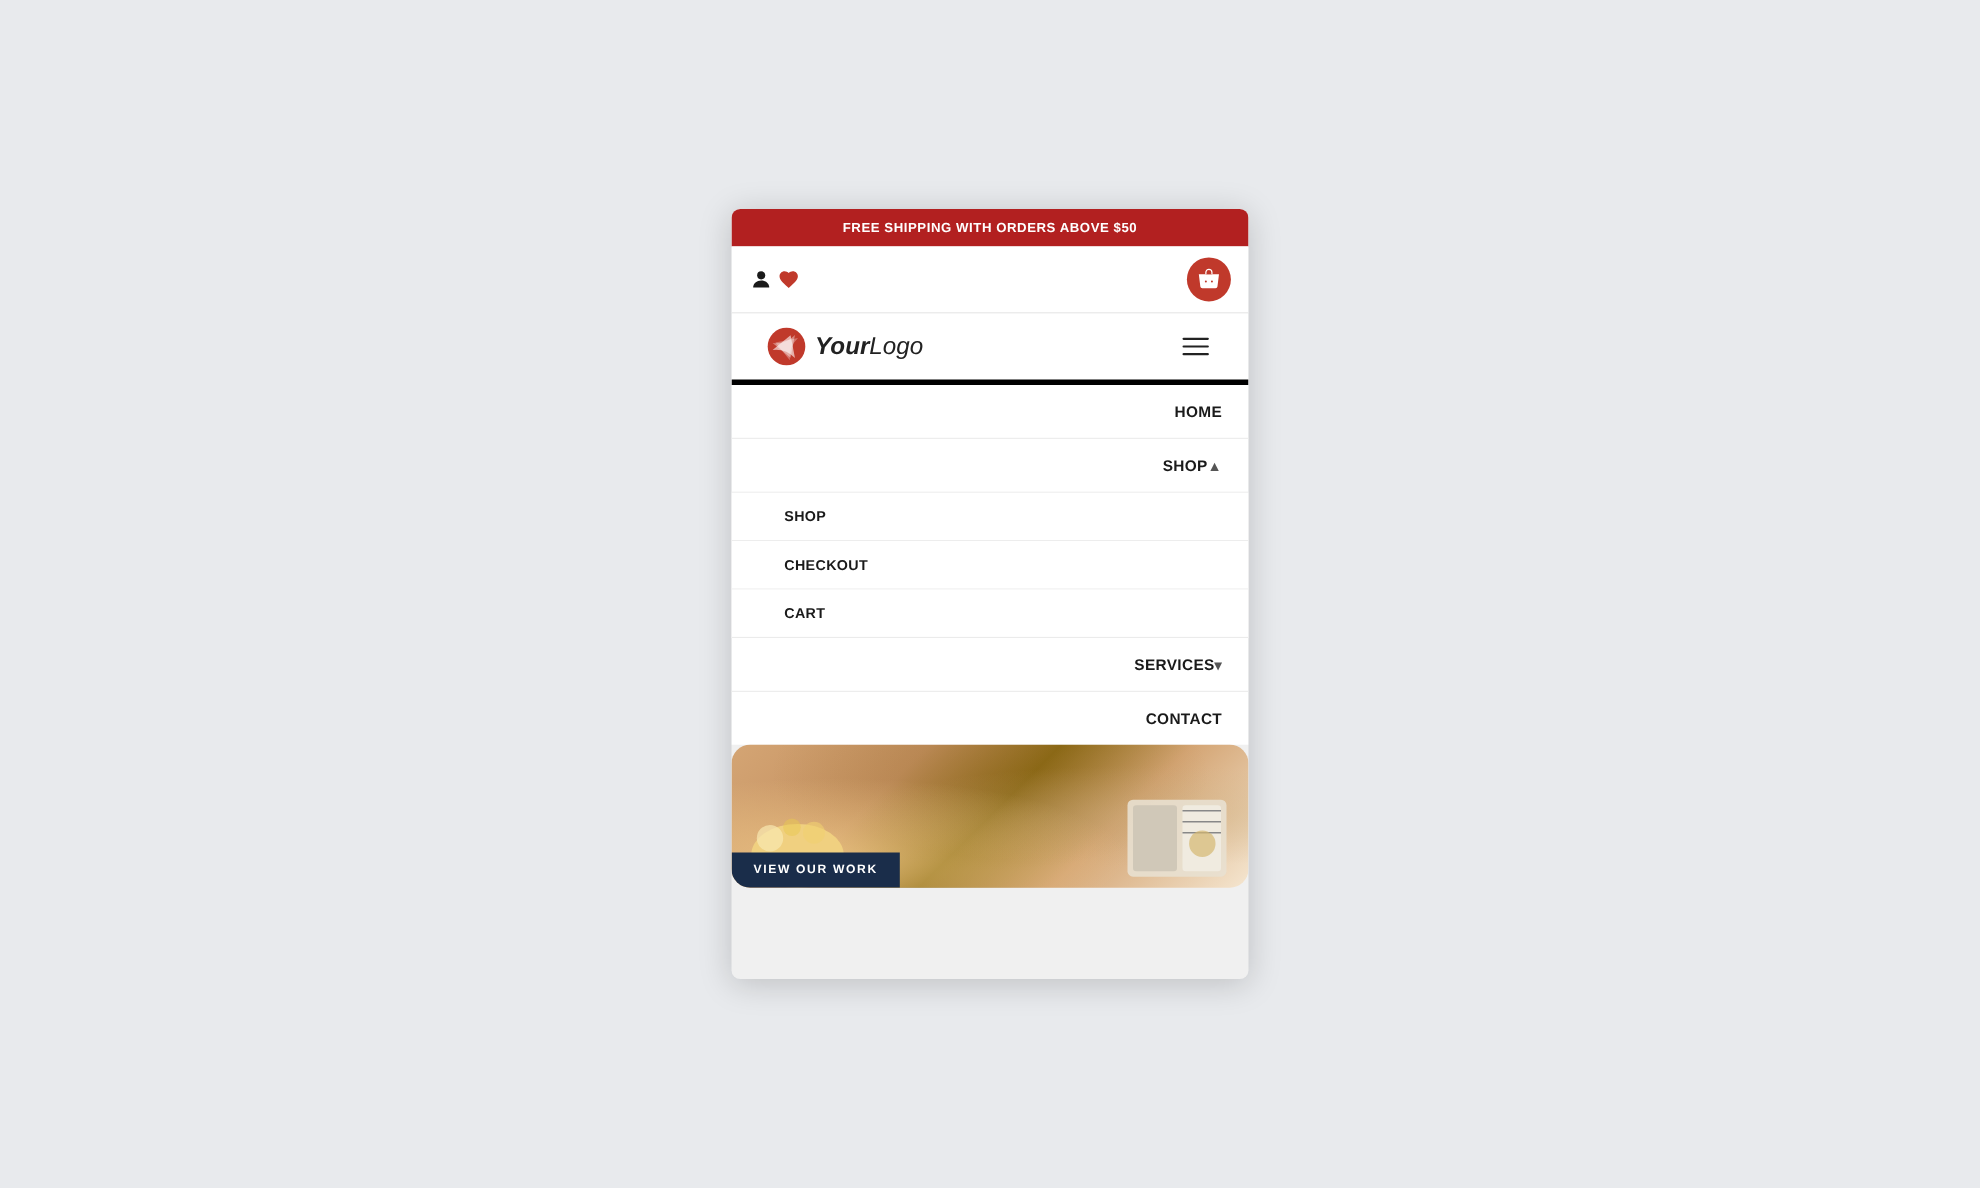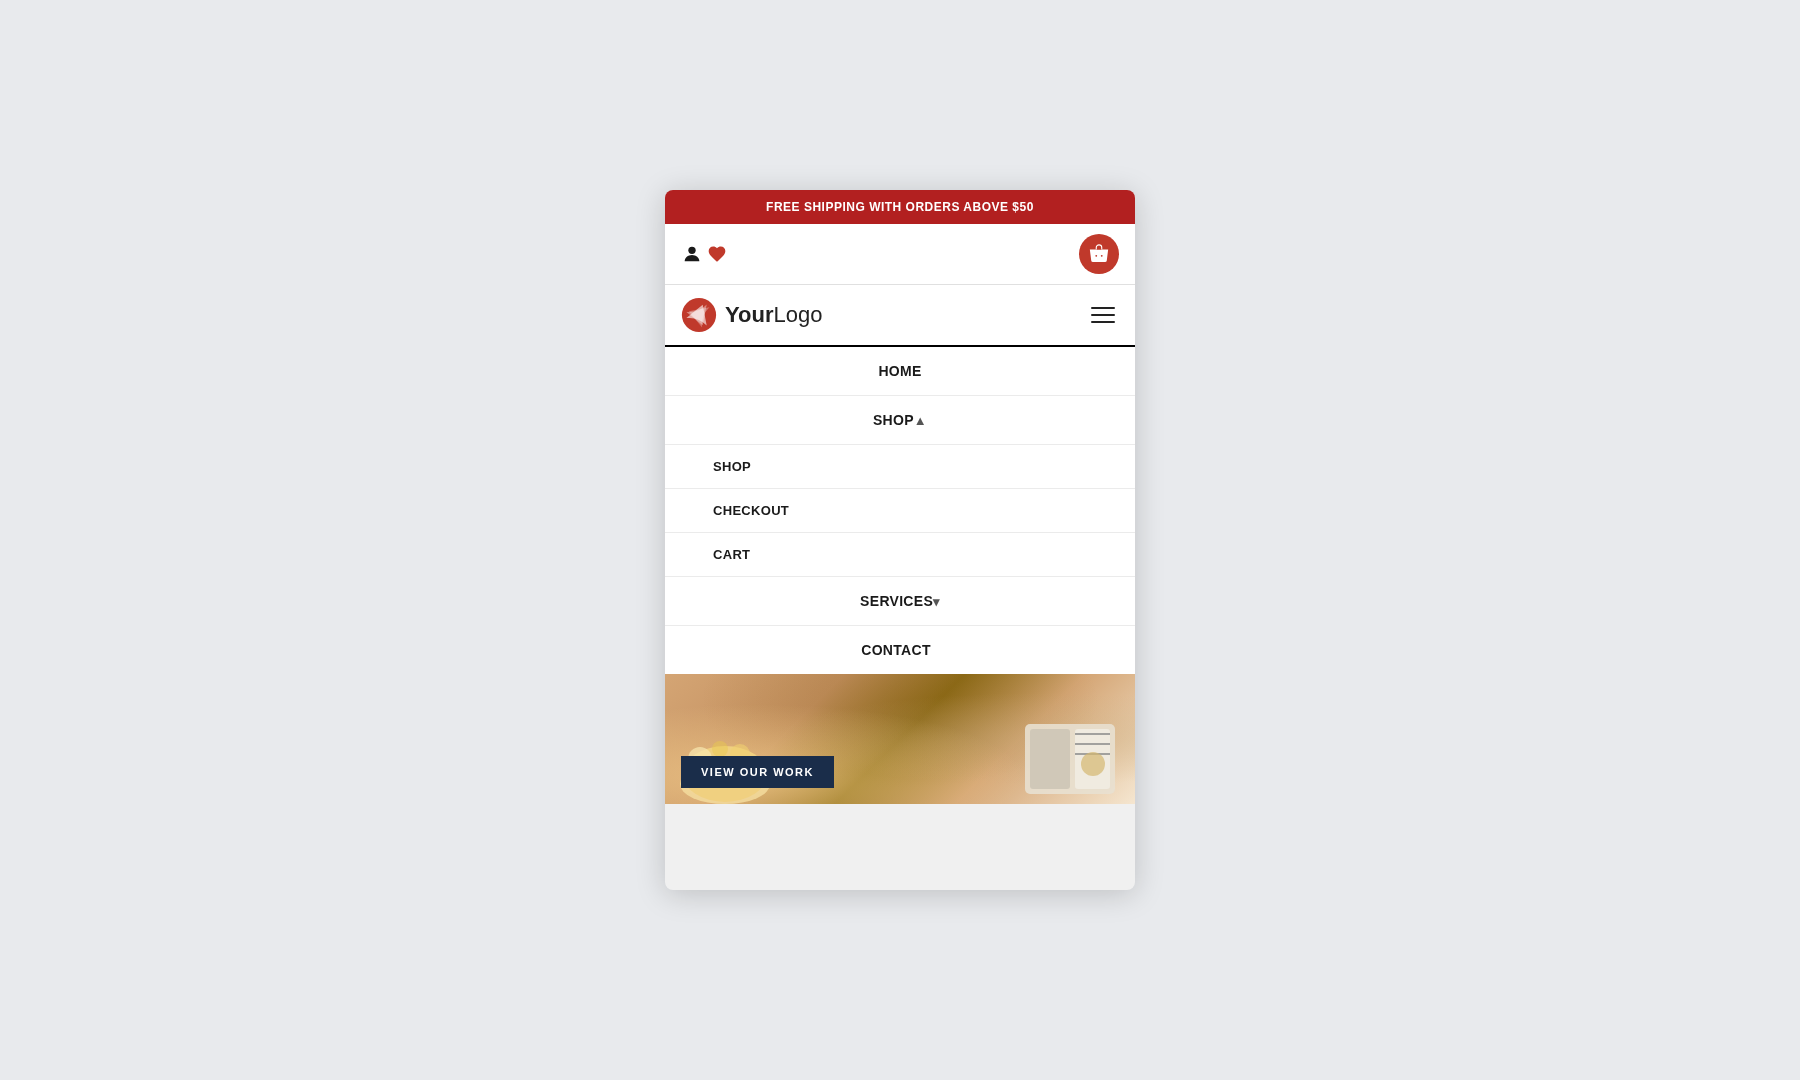--- a/index.html
+++ b/index.html
@@ -76,22 +76,23 @@
       height: 22px;
       fill: #fff;
     }
 
     
     .header-bar {
       background: #fff;
       display: flex;
       align-items: center;
       justify-content: space-between;
-      padding: 12px 16px;
-      border-bottom: 2px solid #000000;
+      padding: 12px 32px;
+      border-bottom: 5px solid #000000;
+      font-style: italic;
     }
 
     .logo-area {
       display: flex;
       align-items: center;
       gap: 8px;
     }
 
     .logo-icon {
       width: 36px;
@@ -130,21 +131,21 @@
     }
 
     
     .nav-menu {
       background: #fff;
     }
 
     .nav-item {
       display: flex;
       align-items: center;
-      justify-content: center;
+      justify-content: flex-end;
       padding: 16px 24px;
       border-bottom: 1px solid #ebebeb;
       cursor: pointer;
       font-size: 14px;
       font-weight: 600;
       color: #1a1a1a;
       letter-spacing: 0.3px;
     }
 
     .nav-item:last-child {
@@ -180,21 +181,21 @@
         #c49060 30%,
         #8b6914 50%,
         #d4a574 70%,
         #f5e6d0 100%
       );
       position: relative;
       overflow: hidden;
       display: flex;
       align-items: flex-end;
       justify-content: flex-start;
-      padding: 16px;
+      border-radius: 17px;
     }
 
     .hero-image-area::before {
       content: '';
       position: absolute;
       inset: 0;
       background:
         radial-gradient(ellipse at 20% 80%, rgba(255,220,150,0.6) 0%, transparent 50%),
         radial-gradient(ellipse at 80% 50%, rgba(200,170,120,0.4) 0%, transparent 50%),
         radial-gradient(ellipse at 50% 20%, rgba(139,100,30,0.3) 0%, transparent 60%);

